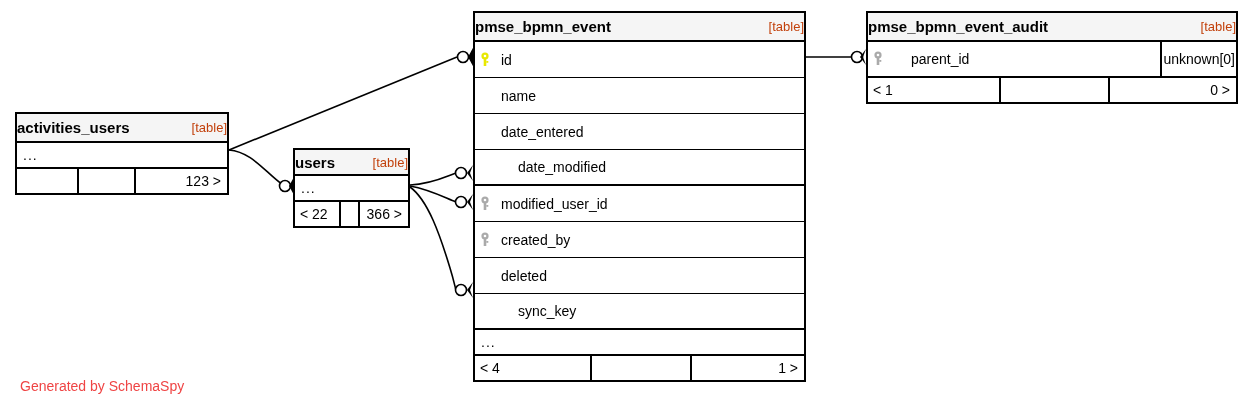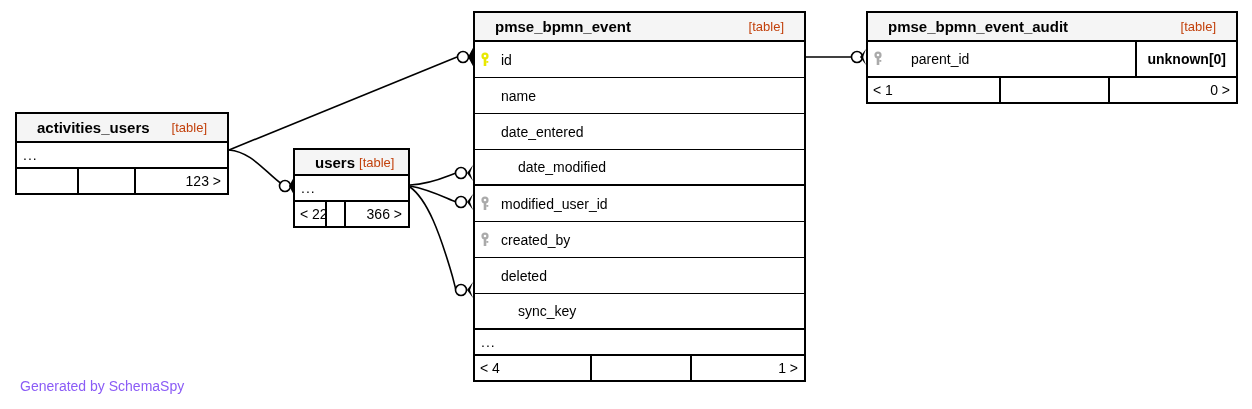--- a/index.html
+++ b/index.html
@@ -20,21 +20,21 @@
     box-sizing:border-box;
     z-index:5;
   }
   .tbl-header{
     background:#f5f5f5;
     border-bottom:2px solid #000000;
     box-sizing:border-box;
     display:flex;
     align-items:center;
     justify-content:space-between;
-    padding:0 20px;
+    padding:0 0;
     height:29px;
   }
   .tbl-title{
     font-weight:bold;
     font-size:15px;
     color:#000;
     white-space:nowrap;
   }
   .tbl-tag{
     font-size:13px;
@@ -62,26 +62,25 @@
     min-width:20px;
     display:flex;
     align-items:center;
     justify-content:center;
   }
   .keyslot.empty{width:20px;}
   .row-type{
     position:absolute;
     right:0;top:0;bottom:0;
     display:flex;align-items:center;
-    padding:0 10px;
+    padding:0 1px;
     font-size:14px;
     border-left:2px solid #000;
     box-sizing:border-box;
     white-space:nowrap;
-    font-weight:bold;
   }
   .ellipsis-row{
     height:26px;
     box-sizing:border-box;
     border-bottom:2px solid #000;
     display:flex;align-items:center;
     padding-left:6px;
     font-size:14px;
     letter-spacing:1px;
     color:#000;
@@ -101,21 +100,21 @@
     white-space:nowrap;
   }
   .footer-cell.left{justify-content:flex-start;padding-left:5px;}
   .footer-cell.right{justify-content:flex-end;padding-right:6px;}
   .footer-cell.divider{border-left:2px solid #000;}
 
   .credit{
     position:absolute;
     left:20px;top:378px;
     font-size:14px;
-    color:#8b5cf6;
+    color:#ef4444;
     white-space:nowrap;
   }
 </style>
 </head>
 <body>
 
 <div id="canvas">
 
   <svg class="links" viewBox="0 0 1252 409">
     <g fill="none" stroke="#000000" stroke-width="1.6">
@@ -171,21 +170,21 @@
     </div>
   </div>
 
   <div class="table-box" style="left:293px;top:148px;width:117px;">
     <div class="tbl-header" style="height:26px;">
       <span class="tbl-title">users</span>
       <span class="tbl-tag" style="padding-left:4px;">[table]</span>
     </div>
     <div class="ellipsis-row">...</div>
     <div class="footer-row">
-      <span class="footer-cell left" style="width:30px;">&lt; 22</span>
+      <span class="footer-cell left" style="width:44px;">&lt; 22</span>
       <span class="footer-cell left divider" style="width:19px;"></span>
       <span class="footer-cell right divider" style="flex:1;">366 &gt;</span>
     </div>
   </div>
 
   <div class="table-box" style="left:473px;top:11px;width:333px;">
     <div class="tbl-header">
       <span class="tbl-title">pmse_bpmn_event</span>
       <span class="tbl-tag">[table]</span>
     </div>

